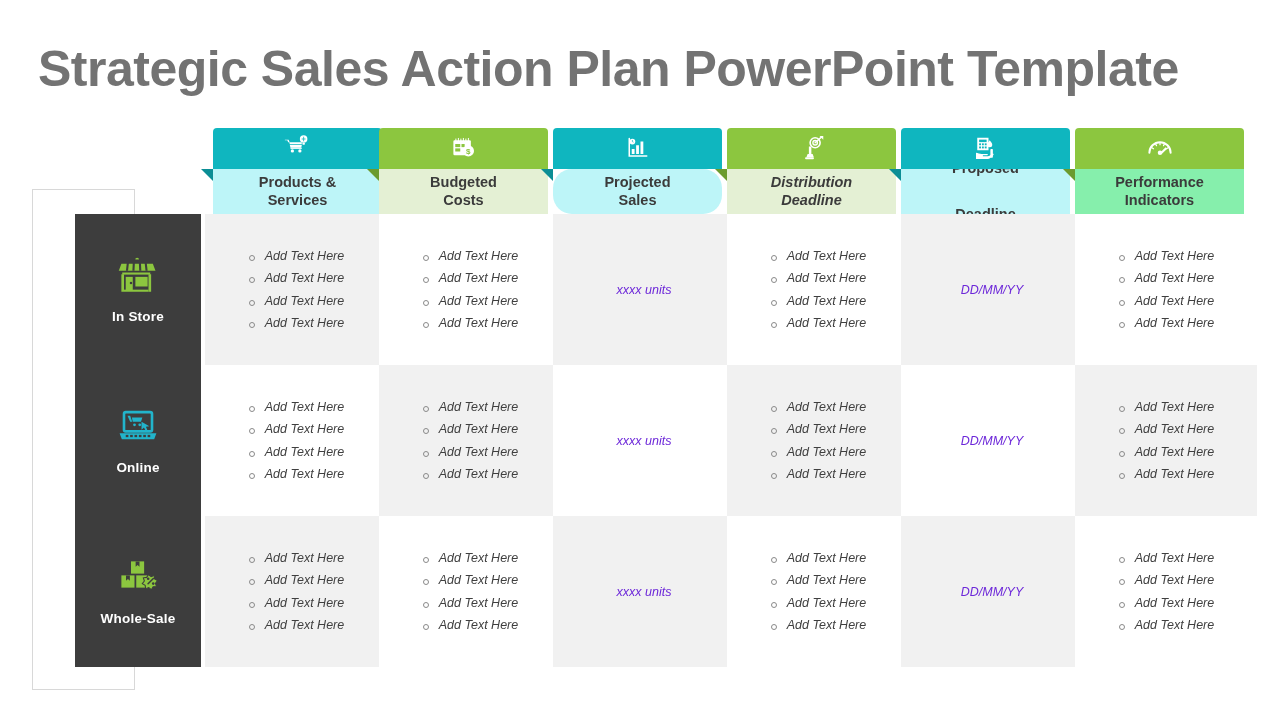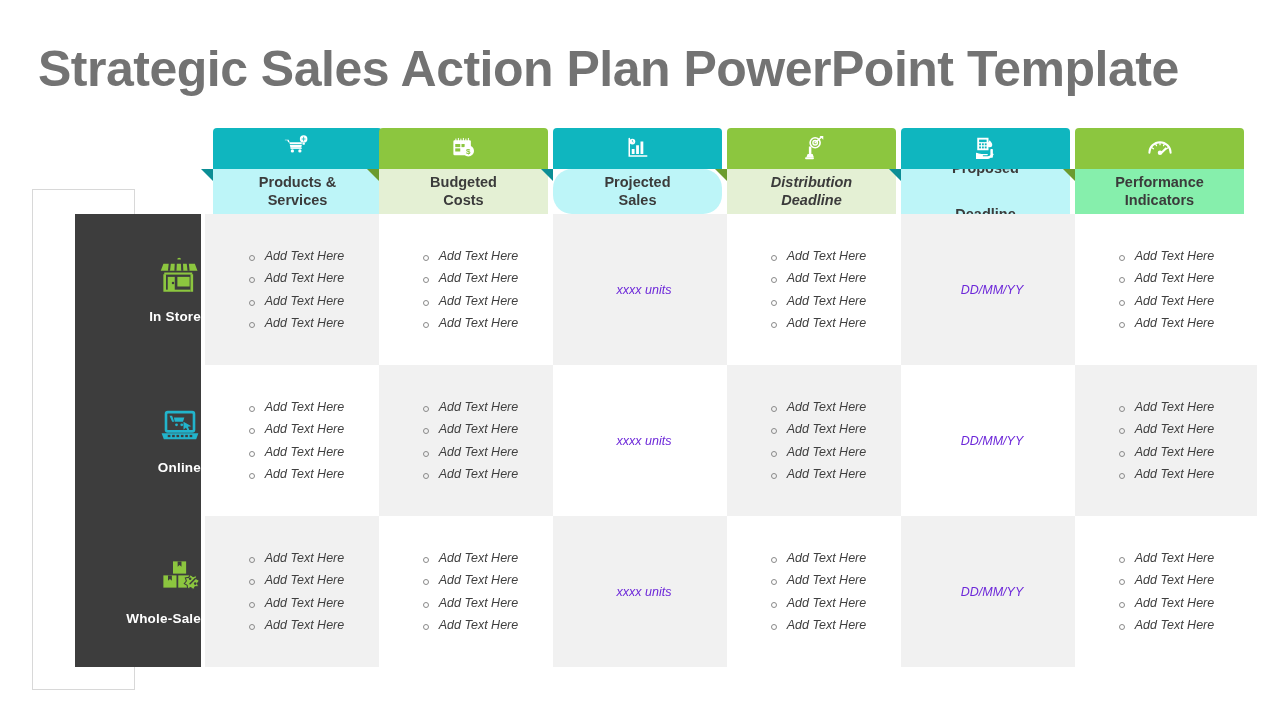--- a/index.html
+++ b/index.html
@@ -82,21 +82,21 @@
   .hdr-bot .l2 { display: block; }
   .hdr-icon { width: 30px; height: 30px; display: block; }
 
   
   .rowlab {
     position: absolute;
     left: 75px;
     width: 126px;
     background: #3d3d3d;
     display: flex; flex-direction: column;
-    align-items: flex-end; justify-content: center;
+    align-items: center; justify-content: center;
   }
   .rowlab .ricon { width: 42px; height: 42px; display: block; margin-bottom: 12px; }
   .rowlab .rtext {
     font-size: 13.5px; font-weight: bold; color: #ffffff;
     letter-spacing: 0.2px;
   }
 
   
   .cell {
     position: absolute;

